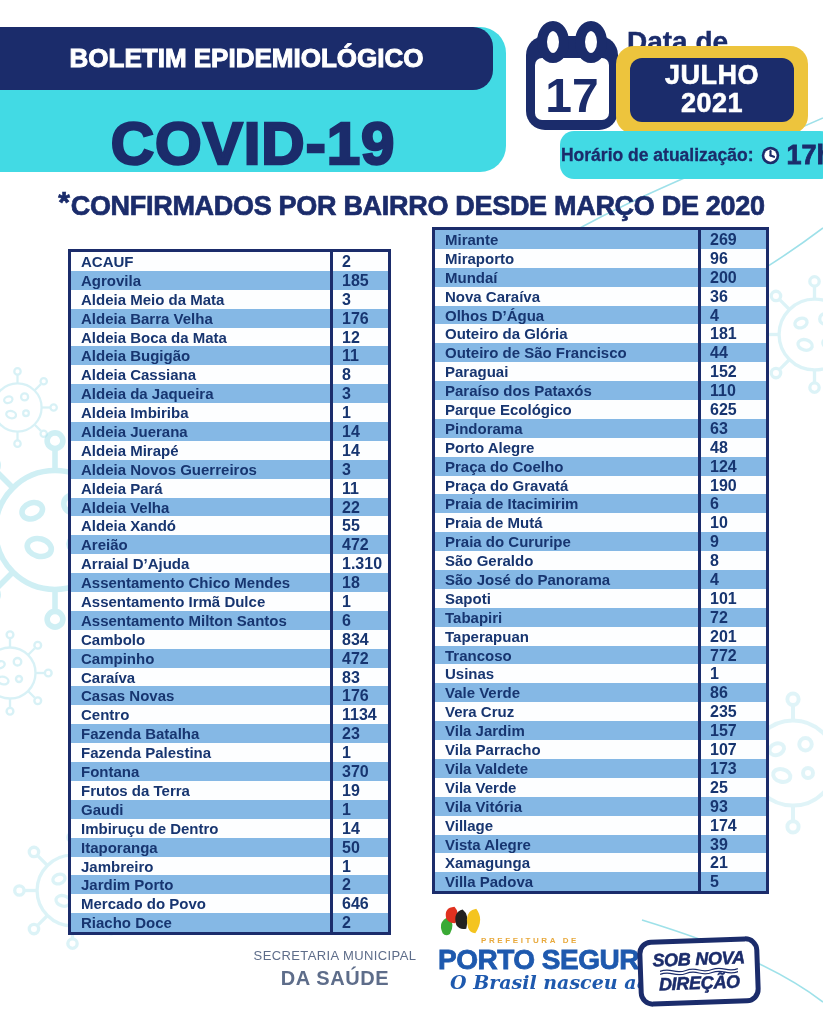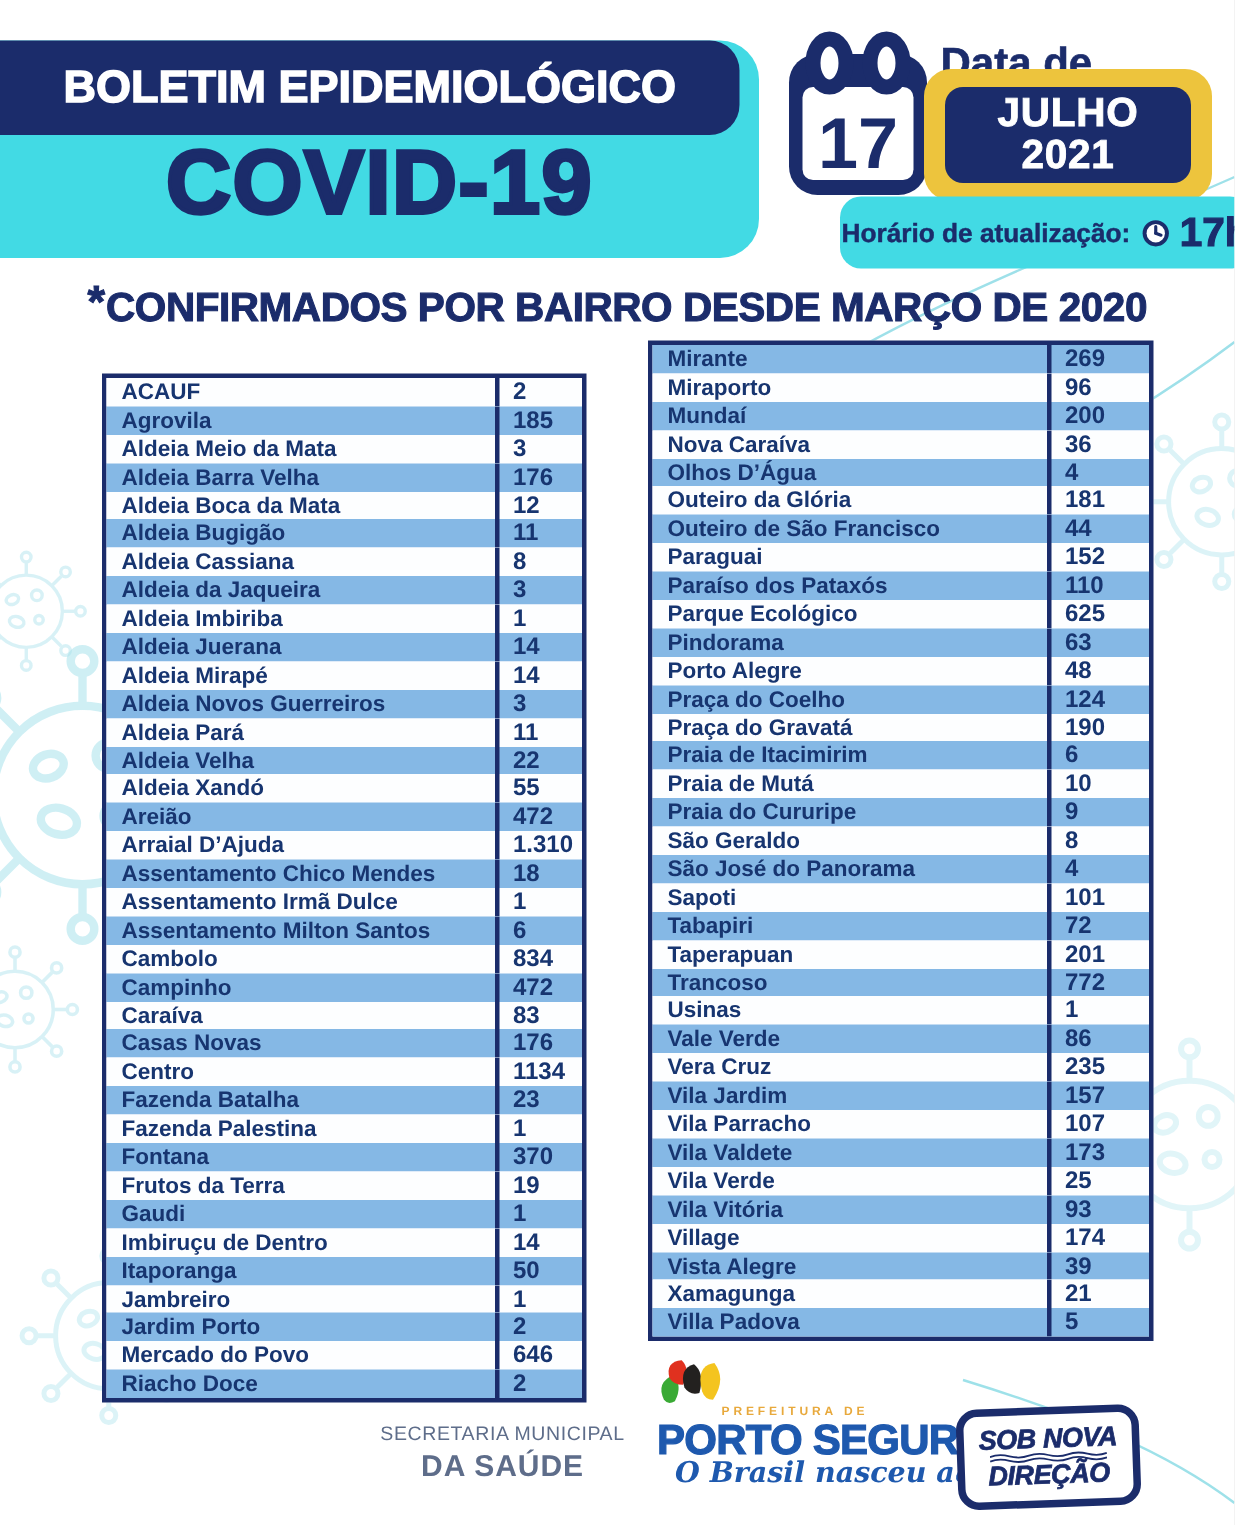--- a/index.html
+++ b/index.html
@@ -20,22 +20,22 @@
     font-family:"Liberation Sans",sans-serif;
   }
   .abs{position:absolute;}
   
   .deco{position:absolute;pointer-events:none;color:var(--wm);}
   .arcs{left:0;top:0;width:823px;height:1024px;}
   
   .hdr-cyan{left:0;top:27px;width:506px;height:145px;background:var(--cyan);border-radius:0 26px 26px 0;}
   .hdr-navy{left:0;top:27px;width:493px;height:63px;background:var(--navy);border-radius:0 20px 20px 0;
     display:flex;align-items:center;justify-content:center;}
-  .boletim{color:#fff;font-weight:bold;font-size:30px;letter-spacing:0;-webkit-text-stroke:1px #fff;white-space:nowrap;}
-  .covid{left:0;top:80px;width:506px;height:82px;display:flex;align-items:center;justify-content:center;
+  .boletim{color:#fff;font-weight:bold;font-size:26px;letter-spacing:0;-webkit-text-stroke:1px #fff;white-space:nowrap;}
+  .covid{left:0;top:102px;width:506px;height:82px;display:flex;align-items:center;justify-content:center;
     color:var(--navy);font-weight:bold;font-size:60px;letter-spacing:1px;-webkit-text-stroke:2.5px var(--navy);}
   
   .cal{left:524px;top:20px;width:96px;height:114px;}
   .data-label{left:627px;top:26px;width:196px;font-size:28px;font-weight:bold;color:var(--navy);-webkit-text-stroke:.4px var(--navy);}
   .ybox{left:616px;top:46px;width:192px;height:88px;background:var(--yellow);border-radius:18px;
     display:flex;align-items:center;justify-content:center;}
   .month-box{width:164px;height:64px;background:var(--navy);border-radius:12px;
     display:flex;flex-direction:column;align-items:center;justify-content:center;}
   .month-box span{color:#fff;font-weight:bold;font-size:27px;line-height:1.02;letter-spacing:.5px;-webkit-text-stroke:.6px #fff;}
   .hbar{left:524px;top:131px;width:274px;height:48px;background:var(--cyan);border-radius:14px;

